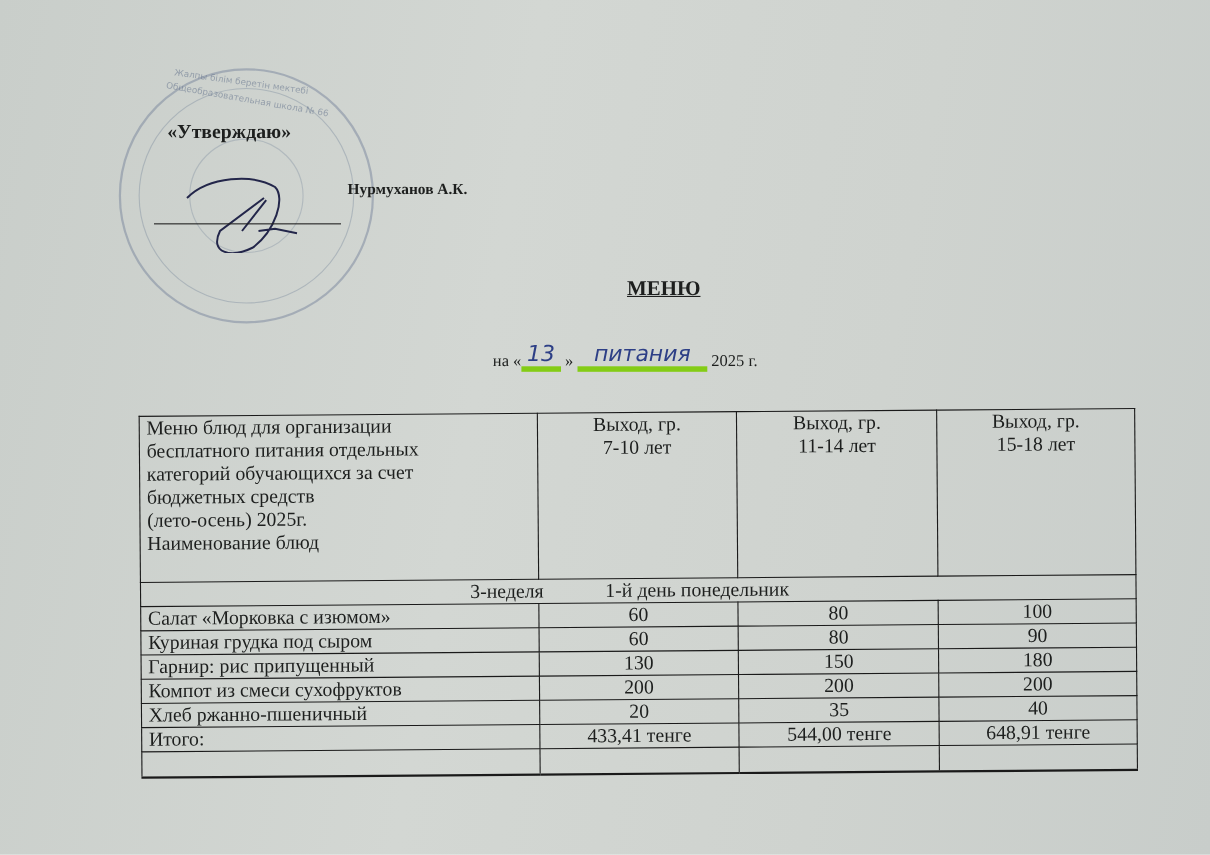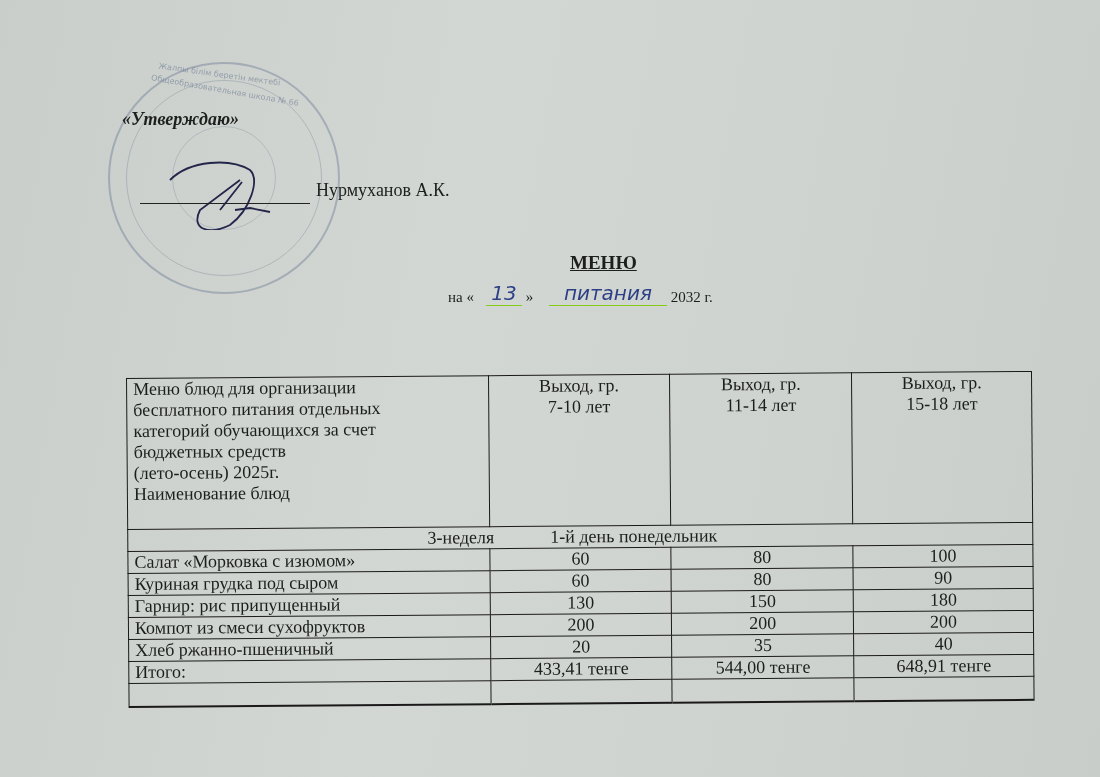--- a/index.html
+++ b/index.html
@@ -34,61 +34,59 @@
     }
     .stamp-text {
       position: absolute;
       font-family: "DejaVu Sans", sans-serif;
       font-size: 8px;
       color: rgba(100,115,140,0.55);
       white-space: nowrap;
     }
     .approve {
       position: absolute;
-      left: 122px; top: 108px;
+      left: 152px; top: 108px;
       font-weight: bold;
       font-size: 18px;
       line-height: 22px;
-      font-style: italic;
     }
     .approve .row { display: block; }
     .sig-line {
       position: absolute;
       left: 140px; top: 203px;
       width: 170px; height: 0;
       border-top: 1.5px solid #222;
     }
     .sig-name {
       position: absolute;
-      left: 316px; top: 180px;
-      font-weight: normal; font-size: 18px;
+      left: 316px; top: 165px;
+      font-weight: bold; font-size: 14px;
     }
     .signature {
       position: absolute; left: 150px; top: 150px;
     }
     .title {
       position: absolute;
       left: 570px; top: 252px;
       font-weight: bold; font-size: 19px;
       text-decoration: underline;
     }
     .date-line {
       position: absolute;
-      left: 448px; top: 288px;
+      left: 448px; top: 316px;
       font-size: 15px;
       white-space: nowrap;
     }
     .date-line .blank {
       display: inline-block;
-      border-bottom: 1px solid #84cc16;
+      border-bottom: 5px solid #84cc16;
       text-align: center;
       position: relative;
       height: 17px;
       vertical-align: bottom;
-      margin-left: 12px;
     }
     .hand {
       font-family: "DejaVu Sans", sans-serif;
       font-style: italic;
       color: #2d3f86;
       font-size: 20px;
       position: absolute;
       bottom: 0;
       left: 0; right: 0;
       text-align: center;
@@ -135,21 +133,21 @@
 
 <div class="sig-line"></div>
 <div class="sig-name">Нурмуханов А.К.</div>
 
 <div class="title">МЕНЮ</div>
 
 <div class="date-line">
   <span>на «</span><span class="blank" style="width:36px;"><span class="hand">13</span></span>
   <span>»</span>
   <span class="blank" style="width:118px;"><span class="hand">питания</span></span>
-  <span>2032 г.</span>
+  <span>2025 г.</span>
 </div>
 
 <table class="menu">
   <colgroup>
     <col style="width:362px">
     <col style="width:182px">
     <col style="width:182px">
     <col style="width:180px">
   </colgroup>
   <tbody>

